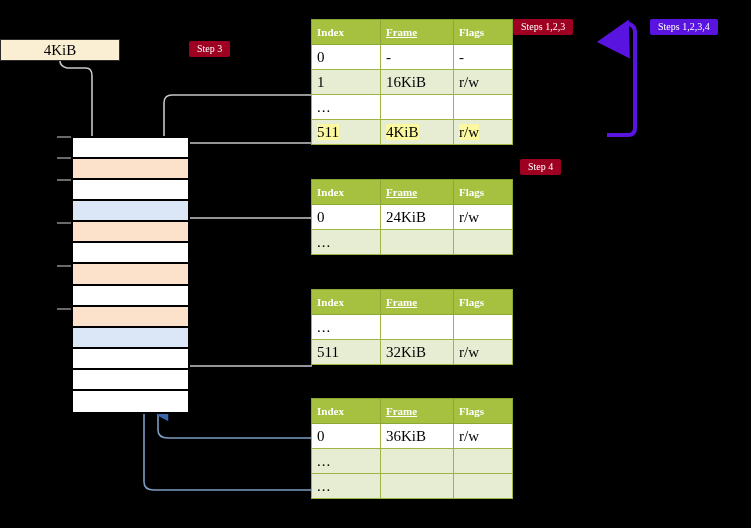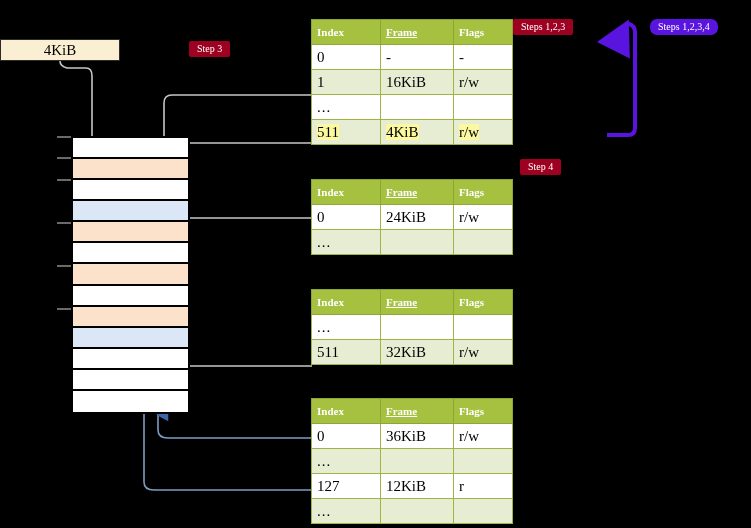--- a/index.html
+++ b/index.html
@@ -113,21 +113,21 @@
   .badge {
     position: absolute;
     color: #ffffff;
     font-size: 10px;
     padding: 2px 8px 3px 8px;
     line-height: 1.1;
     white-space: nowrap;
     border-radius: 2px;
   }
   .badge.crimson { background: #9e0021; }
-  .badge.violet  { background: #5a14e0; border-radius: 7px; }
+  .badge.violet  { background: #5a14e0; }
 
   
   svg.wires {
     position: absolute;
     left: 0; top: 0;
     width: 751px;
     height: 528px;
     overflow: visible;
     pointer-events: none;
   }
@@ -324,25 +324,20 @@
           <tr class="plain">
             <td class="c0"><span>0</span></td>
             <td class="c1"><span>36KiB</span></td>
             <td class="c2"><span>r/w</span></td>
           </tr>
           <tr class="alt">
             <td class="c0"><span class="dots">...</span></td>
             <td class="c1"><span></span></td>
             <td class="c2"><span></span></td>
           </tr>
-          <tr class="plain">
-            <td class="c0"><span>127</span></td>
-            <td class="c1"><span>12KiB</span></td>
-            <td class="c2"><span>r</span></td>
-          </tr>
           <tr class="alt">
             <td class="c0"><span class="dots">...</span></td>
             <td class="c1"><span></span></td>
             <td class="c2"><span></span></td>
           </tr>
         </tbody>
     </table>
   </div>
 
 </div>

